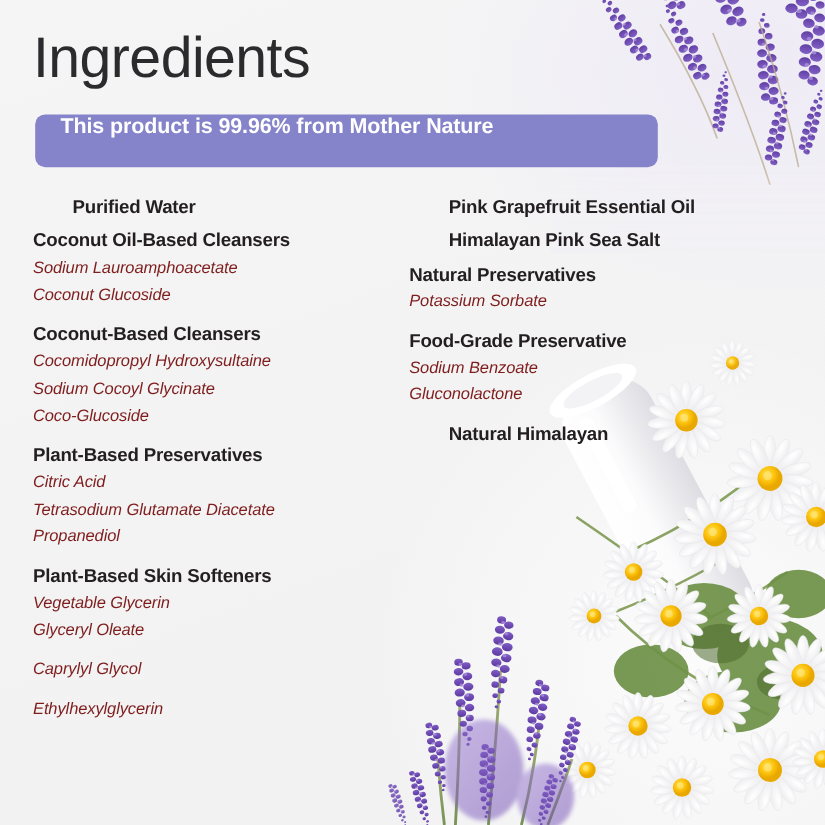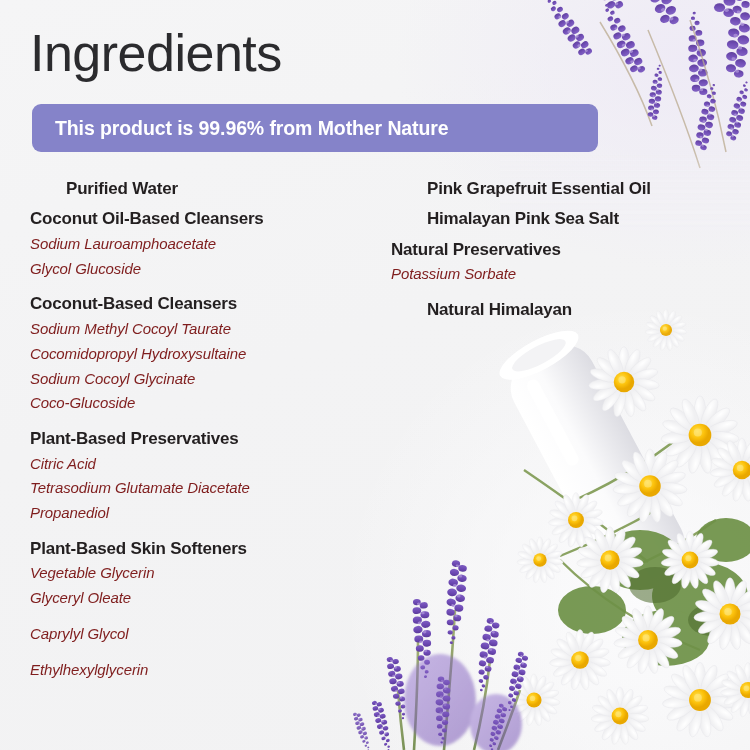--- a/index.html
+++ b/index.html
@@ -28,30 +28,30 @@
   .title{
     position:absolute; left:30px; top:27px;
     font-size:52px; font-weight:300; letter-spacing:-.5px;
     color:#2b2b2e; line-height:1;
   }
 
   .badge{
     position:absolute; left:32px; top:104px;
     width:566px; height:48px;
     background:#8583c9; border-radius:9px;
-    display:flex; align-items:center;
+    display:flex; align-items:flex-start;
   }
   .badge-text{
     color:#ffffff; font-size:19.5px; font-weight:bold;
     letter-spacing:-.1px; padding-left:23px;
   }
 
   .col{ position:absolute; top:178px; }
   .col-left{ left:30px; width:320px; }
-  .col-right{ left:391px; width:330px; }
+  .col-right{ left:372px; width:330px; }
 
   .grp{ margin-bottom:13px; }
   .grp:last-child{ margin-bottom:0; }
   .grp.tight{ margin-bottom:8px;margin-left:36px; }
 
   .head{
     font-size:17px; font-weight:bold; color:#231f20;
     letter-spacing:-.2px; line-height:1.32;
   }
   .sub{
@@ -280,25 +280,24 @@
     <span class="badge-text">This product is 99.96% from Mother Nature</span>
   </div>
 
   <div class="col col-left">
       <div class="grp tight">
         <div class="head">Purified Water</div>
       </div>
       <div class="grp">
         <div class="head">Coconut Oil-Based Cleansers</div>
         <div class="sub">Sodium Lauroamphoacetate</div>
-        <div class="sub">Glycol Glucoside</div>
+        <div class="sub">Coconut Glucoside</div>
       </div>
       <div class="grp">
         <div class="head">Coconut-Based Cleansers</div>
-        <div class="sub">Sodium Methyl Cocoyl Taurate</div>
         <div class="sub">Cocomidopropyl Hydroxysultaine</div>
         <div class="sub">Sodium Cocoyl Glycinate</div>
         <div class="sub">Coco-Glucoside</div>
       </div>
       <div class="grp">
         <div class="head">Plant-Based Preservatives</div>
         <div class="sub">Citric Acid</div>
         <div class="sub">Tetrasodium Glutamate Diacetate</div>
         <div class="sub">Propanediol</div>
       </div>
@@ -318,18 +317,23 @@
       <div class="grp tight">
         <div class="head">Pink Grapefruit Essential Oil</div>
       </div>
       <div class="grp tight">
         <div class="head">Himalayan Pink Sea Salt</div>
       </div>
       <div class="grp">
         <div class="head">Natural Preservatives</div>
         <div class="sub">Potassium Sorbate</div>
       </div>
+      <div class="grp">
+        <div class="head">Food-Grade Preservative</div>
+        <div class="sub">Sodium Benzoate</div>
+        <div class="sub">Gluconolactone</div>
+      </div>
       <div class="grp tight">
         <div class="head">Natural Himalayan</div>
       </div>
     </div>
 
 </div>
 
 </body></html>

